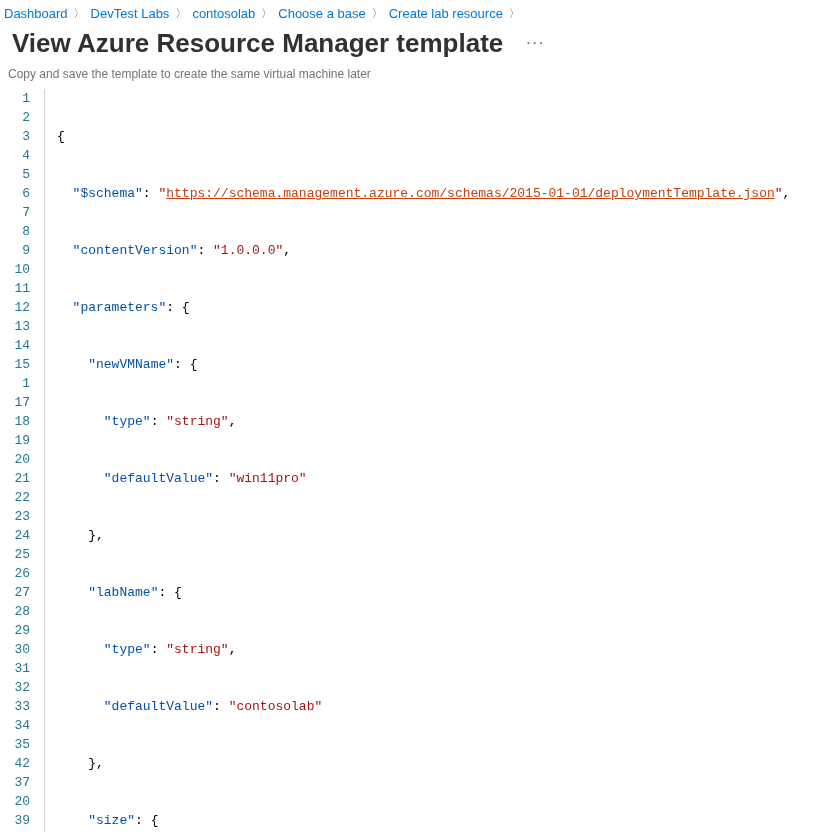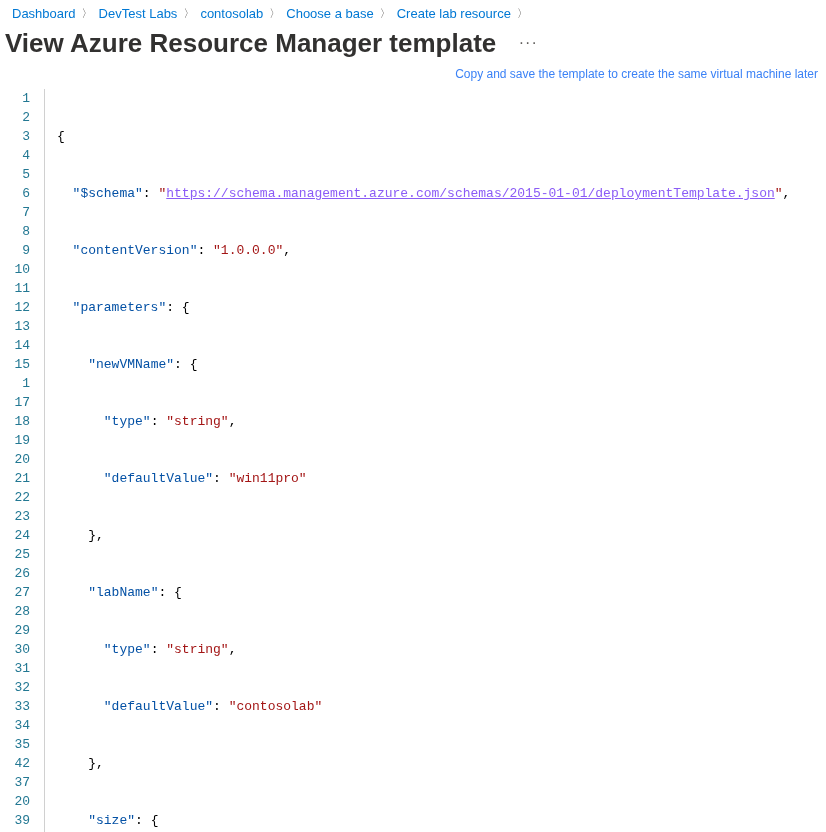--- a/index.html
+++ b/index.html
@@ -4,59 +4,58 @@
 <style>
   * { margin: 0; padding: 0; box-sizing: border-box; }
   body {
     font-family: "Segoe UI", -apple-system, sans-serif;
     background: #fff;
     width: 826px;
     height: 832px;
     overflow: hidden;
   }
   .breadcrumb {
-    padding: 6px 8px 4px 12px;
+    padding: 6px 8px 4px 4px;
     font-size: 13px;
     color: #0078d4;
   }
   .breadcrumb a {
     color: #0078d4;
     text-decoration: none;
     cursor: pointer;
   }
   .breadcrumb .sep {
     color: #605e5c;
     padding: 0 6px;
     font-size: 11px;
     position: relative;
     top: -1px;
   }
   .header {
-    padding: 2px 8px 8px 5px;
+    padding: 2px 8px 8px 12px;
   }
   .header h1 {
     font-size: 26px;
     font-weight: 600;
     color: #323130;
     display: inline-block;
   }
   .header .dots {
     display: inline-block;
     margin-left: 18px;
     color: #605e5c;
     font-size: 16px;
     letter-spacing: 1px;
     position: relative;
     top: -4px;
   }
   .subtitle {
     padding: 0 8px 8px 8px;
     font-size: 12px;
-    color: #3b82f6;
-    text-align: right;
+    color: #737373;
   }
   .editor {
     font-family: Consolas, Menlo, "Courier New", monospace;
     font-size: 13px;
     line-height: 19px;
     display: flex;
     height: calc(100% - 86px);
   }
   .gutter {
     text-align: right;
@@ -74,21 +73,21 @@
   .code {
     padding-left: 12px;
     overflow: hidden;
     white-space: pre;
     flex: 1;
   }
   .code div { height: 19px; }
   .k { color: #0451a5; }
   .s { color: #a31515; }
   .p { color: #000; }
-  .lnk { color: #8b5cf6; text-decoration: underline; }
+  .lnk { color: #c2410c; text-decoration: underline; }
 </style>
 </head>
 <body>
 
 <div class="breadcrumb">
   <a>Dashboard</a><span class="sep">〉</span><a>DevTest Labs</a><span class="sep">〉</span><a>contosolab</a><span class="sep">〉</span><a>Choose a base</a><span class="sep">〉</span><a>Create lab resource</a><span class="sep">〉</span>
 </div>
 
 <div class="header">
   <h1>View Azure Resource Manager template</h1>

